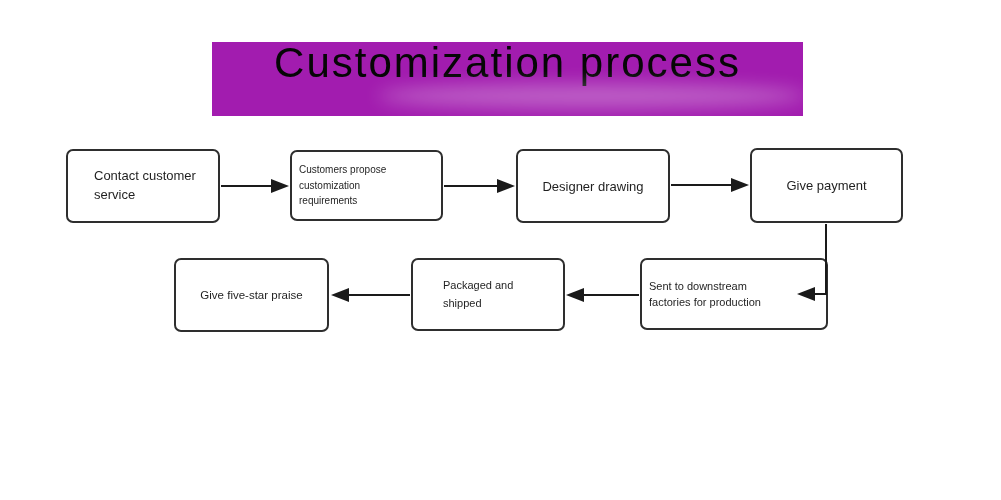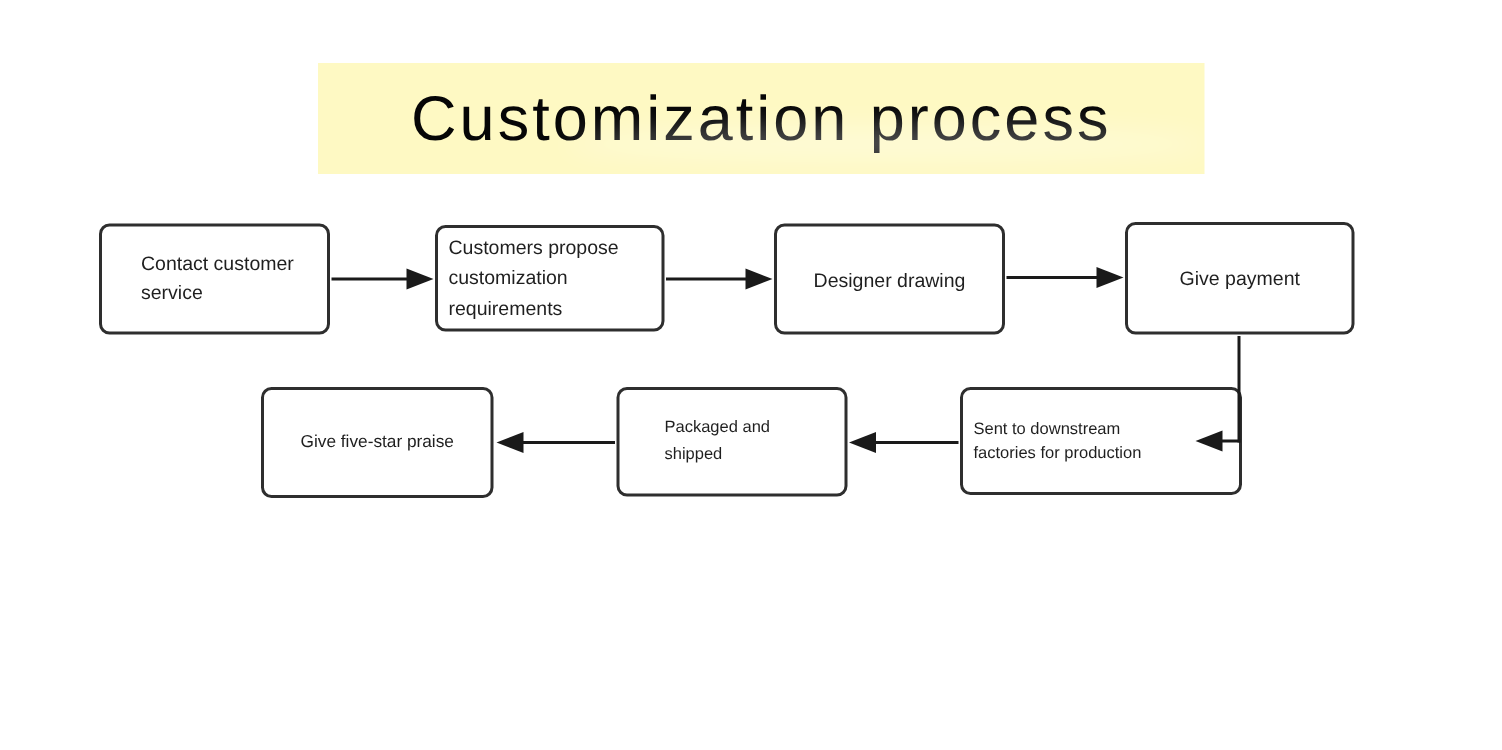--- a/index.html
+++ b/index.html
@@ -8,22 +8,22 @@
     background: #ffffff;
     font-family: "Liberation Sans", sans-serif;
     position: relative;
     overflow: hidden;
   }
 
   
   .banner {
     position: absolute; left: 212px; top: 42px;
     width: 591px; height: 74px;
-    background: #fef9c3;
-    display: flex; align-items: flex-end; justify-content: center;
+    background: #a21caf;
+    display: flex; align-items: flex-start; justify-content: center;
     box-sizing: border-box; padding-bottom: 16px;
   }
   .banner-title {
     font-size: 42px; line-height: 1;
     color: #060606; letter-spacing: 2px;
     white-space: nowrap;
   }
   .banner-smudge {
     position: absolute; left: 165px; top: 42px;
     width: 430px; height: 24px;
@@ -39,21 +39,21 @@
     border: 2px solid #2e2e2e; border-radius: 7px;
     background: #ffffff;
     display: flex; align-items: center;
     color: #1f1f1f;
   }
   .node .label { white-space: pre-line; }
   .node.center { justify-content: center; }
   .node.center .label { text-align: center; }
 
   #node-contact    { left: 66px;  top: 149px; width: 154px; height: 74px; font-size: 13px;  padding-left: 26px; line-height: 1.45; }
-  #node-propose    { left: 290px; top: 150px; width: 153px; height: 71px; font-size: 13px; padding-left: 7px; padding-right: 2px; line-height: 1.55; }
+  #node-propose    { left: 290px; top: 150px; width: 153px; height: 71px; font-size: 10px; padding-left: 7px; padding-right: 2px; line-height: 1.55; }
   #node-designer   { left: 516px; top: 149px; width: 154px; height: 74px; font-size: 13px; }
   #node-payment    { left: 750px; top: 148px; width: 153px; height: 75px; font-size: 13px; }
   #node-downstream { left: 640px; top: 258px; width: 188px; height: 72px; font-size: 11px;   padding-left: 7px;  line-height: 1.5; }
   #node-packaged   { left: 411px; top: 258px; width: 154px; height: 73px; font-size: 11px; padding-left: 30px; line-height: 1.55; }
   #node-praise     { left: 174px; top: 258px; width: 155px; height: 74px; font-size: 11.5px; }
 
   
   .arr { position: absolute; height: 14px; }
   .arr .shaft { position: absolute; top: 6px; height: 2px; background: #1a1a1a; }
   .arr.right .shaft { left: 0; right: 15px; }

